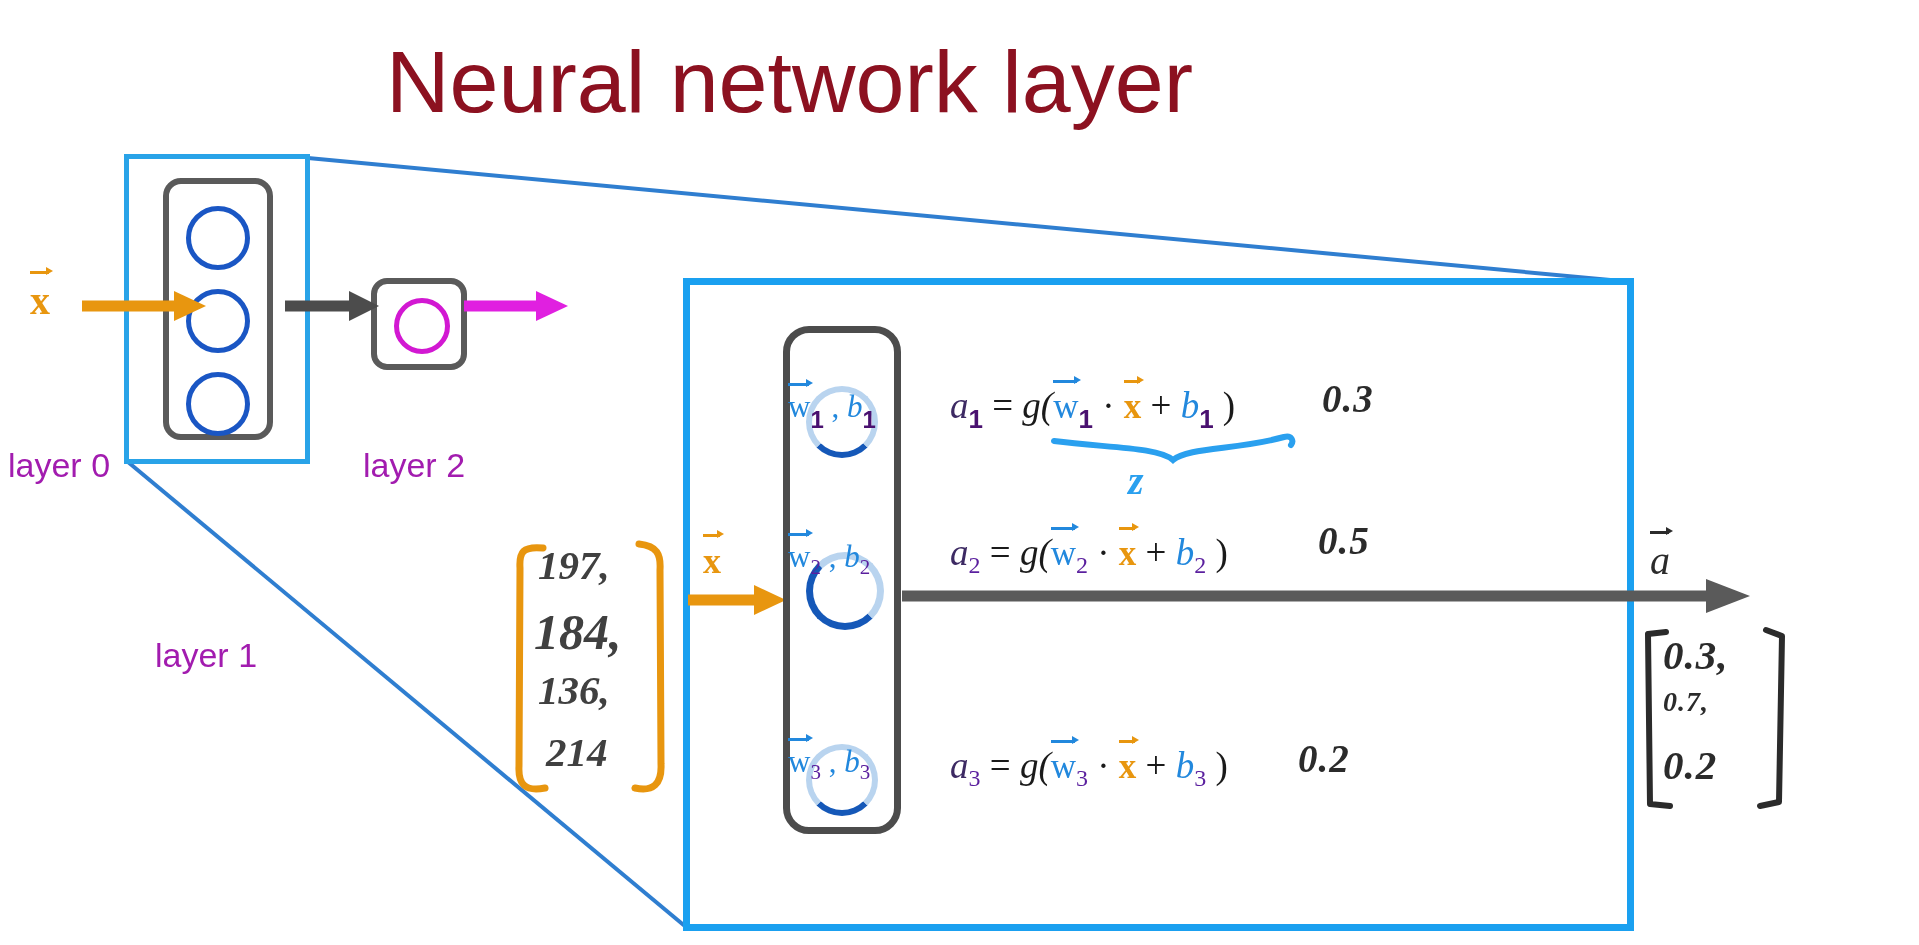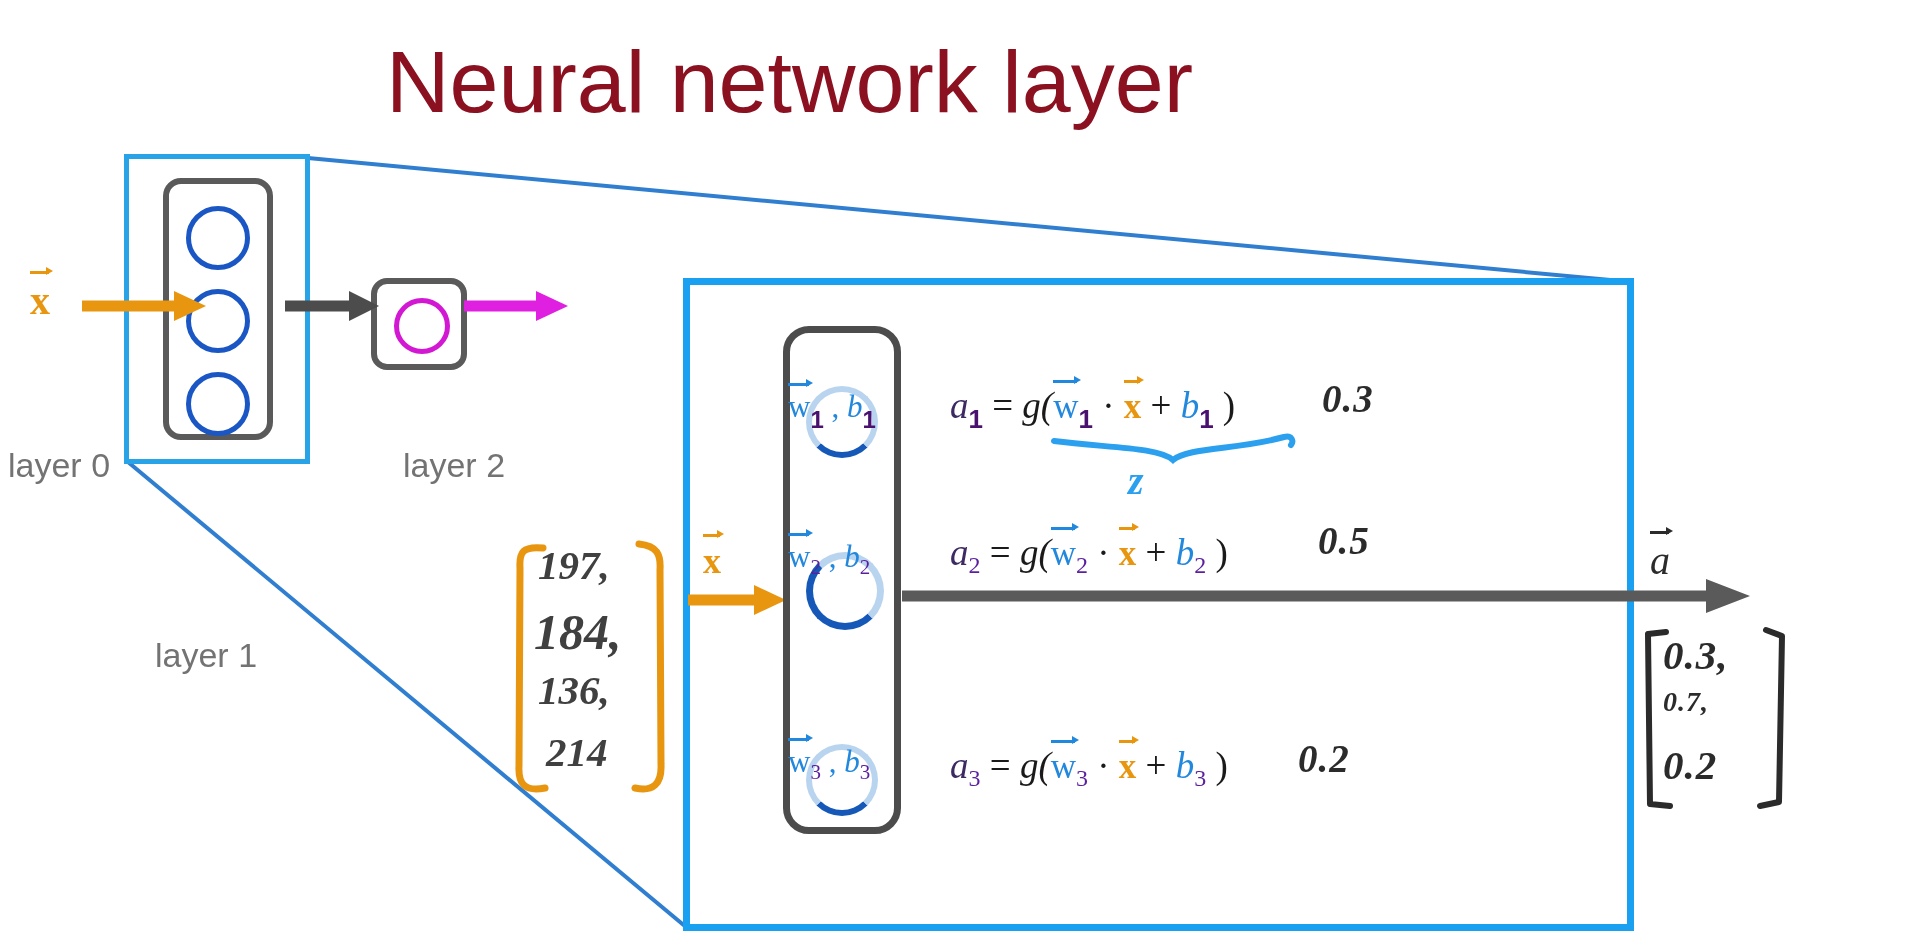--- a/index.html
+++ b/index.html
@@ -24,21 +24,21 @@
     letter-spacing:0px;
     white-space:nowrap;
   }
   
   #title-inner{display:inline-block;transform:translateX(-170px);}
 
   
   .serif{font-family:"Liberation Serif", serif;}
   .ital{font-style:italic;}
   .layerlbl{
-    font-size:34px;color:#737373;font-family:"Liberation Sans", sans-serif;
+    font-size:34px;color:#a21caf;font-family:"Liberation Sans", sans-serif;
     white-space:nowrap;
   }
 
   
   #hl-box{
     left:124px;top:148px;width:186px;height:310px;
     border:5px solid #29a3e8;
     box-sizing:border-box;
     background:transparent;
   }
@@ -82,21 +82,21 @@
   .vecsym .bararrow::after{
     content:"";position:absolute;right:0;top:50%;
     width:0;height:0;
     border-top:4px solid transparent;border-bottom:4px solid transparent;
     border-left:7px solid currentColor;
     transform:translateY(-50%);
   }
 
   
   #lbl-l0{left:8px;top:440px;}
-  #lbl-l2{left:363px;top:440px;margin-left:40px;}
+  #lbl-l2{left:363px;top:440px;}
   #lbl-l1{left:155px;top:630px;}
 
   
   #big-box{
     left:683px;top:272px;width:951px;height:653px;
     border:7px solid #1aa0f0;box-sizing:border-box;background:transparent;
   }
 
   
   #stack-box{

